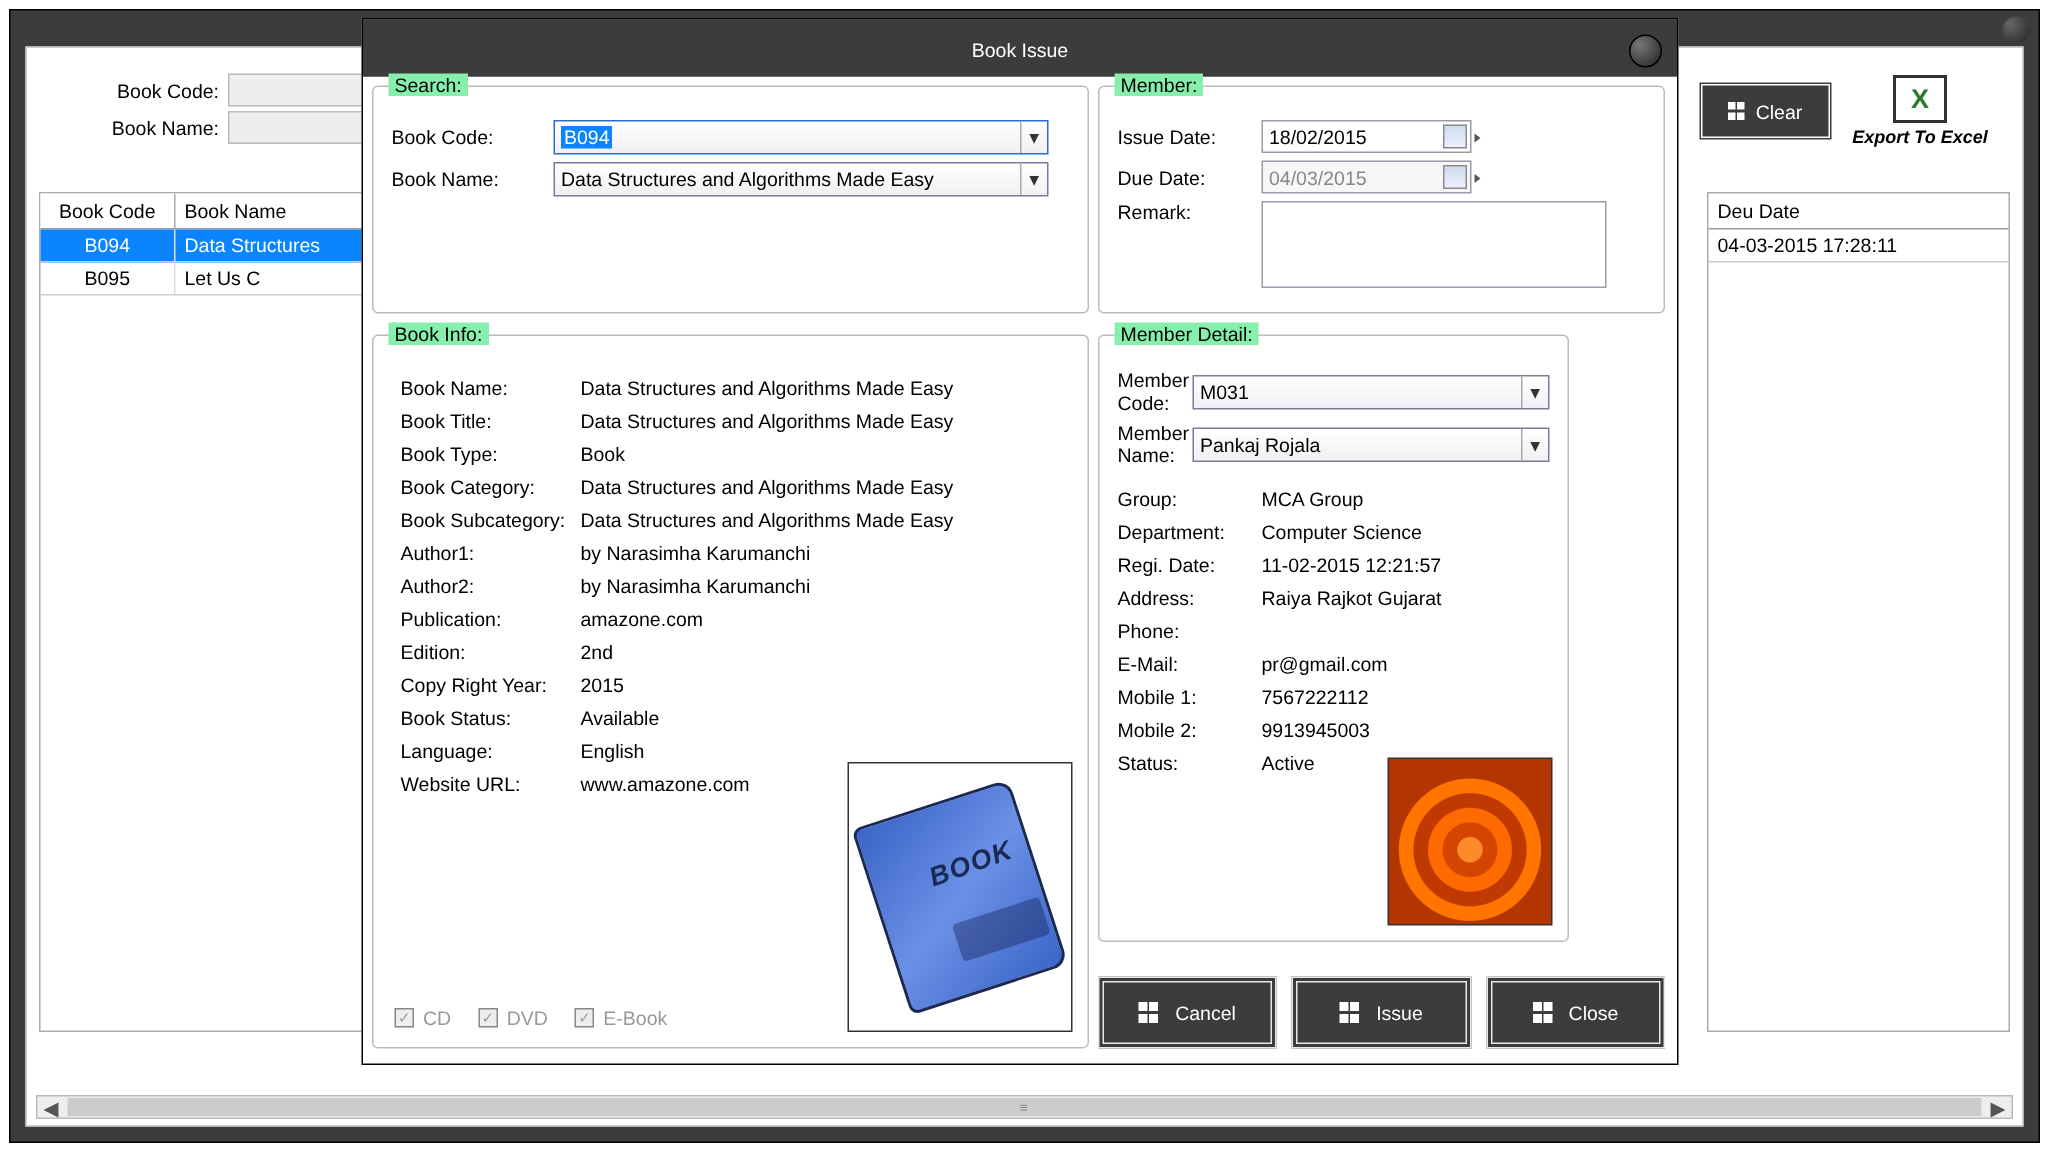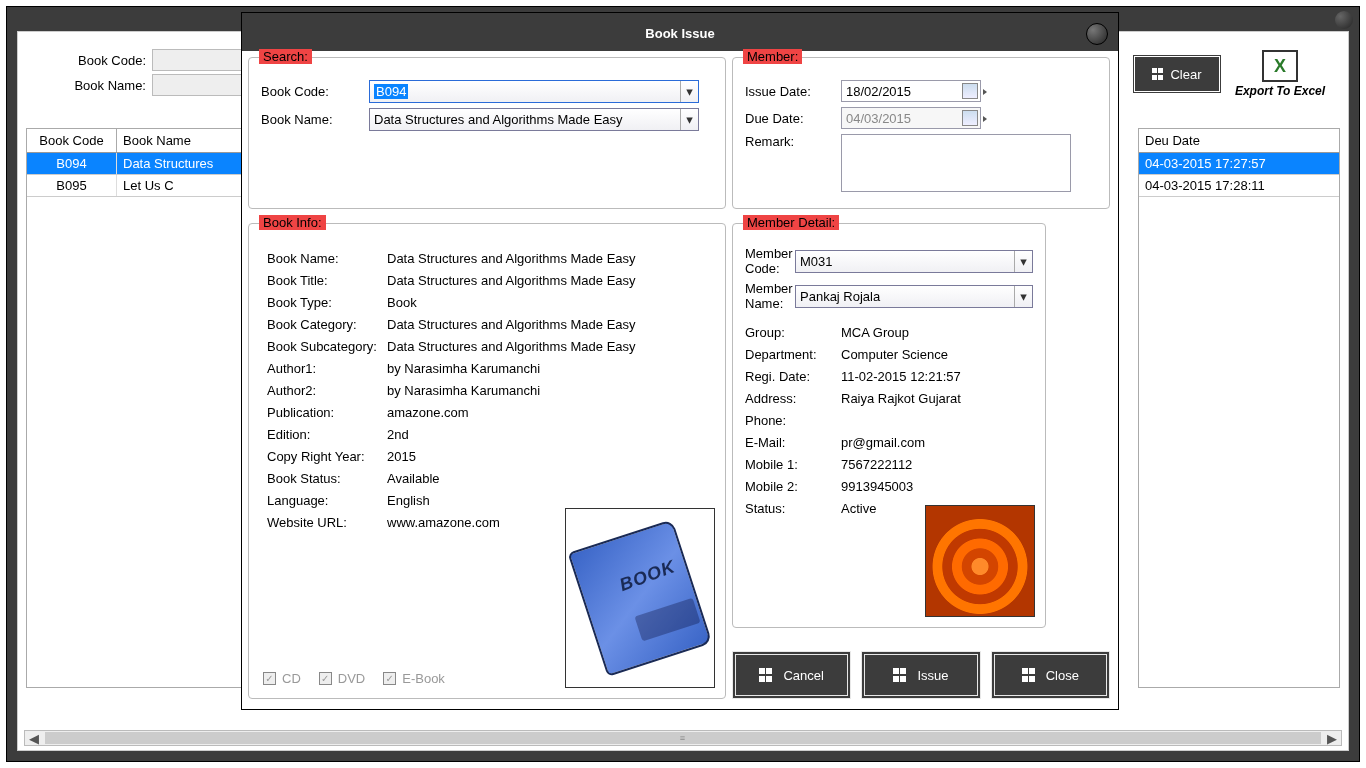--- a/index.html
+++ b/index.html
@@ -54,30 +54,30 @@
 .bg-outer-scroll .arrow { position:absolute; top:0; bottom:0; width:18px; display:flex; align-items:center; justify-content:center; color:#555; }
 .bg-outer-scroll .arrow.l { left:0; } .bg-outer-scroll .arrow.r { right:0; }
 .bg-outer-leg { position:absolute; left:50%; top:1px; bottom:1px; width:14px; margin-left:-7px; display:flex; align-items:center; justify-content:center; color:#888; font-size:9px; letter-spacing:1px; }
 
 
 .dialog {
   position:absolute; left: 241px; top: 12px; width: 878px; height: 698px;
   background:#fff; border:1px solid #000;
 }
 .dialog-title {
-  height: 38px; background:#3c3c3c; color:#fff; display:flex; align-items:center; justify-content:center; font-size:15px; font-weight:bold; position:relative;
+  height: 38px; background:#3c3c3c; color:#fff; display:flex; align-items:center; justify-content:center; font-size:15px; font-weight:normal; position:relative;
   border: 4px solid #3c3c3c;
   border-bottom: 1px solid #3c3c3c;
 }
 .dialog-refresh { position:absolute; right:6px; top:6px; width:22px; height:22px; border-radius:50%; background:radial-gradient(circle at 30% 30%, #777, #222); border:1px solid #000; }
 
 .dialog-body { position:absolute; inset:38px 6px 6px 6px; }
 
 .fset { border:1px solid #bbb; border-radius:4px; padding: 16px 12px 12px; position:absolute; background:#fff; }
-.fset-title { position:absolute; top:-9px; left:10px; background:#ef4444; padding:0 4px; font-size:13px; }
+.fset-title { position:absolute; top:-9px; left:10px; background:#86efac; padding:0 4px; font-size:13px; }
 
 .fs-search { left:0; top:6px; width:478px; height:152px; }
 .fs-member { left:484px; top:6px; width:378px; height:152px; }
 .fs-bookinfo { left:0; top:172px; width:478px; height:476px; }
 .fs-memdetail { left:484px; top:172px; width:314px; height:405px; }
 
 .frow { display:flex; align-items:center; margin:5px 0; }
 .flabel { width: 108px; }
 .flabel2 { width: 96px; }
 .combo { flex:1; height:23px; border:1px solid #7a7a9a; background:linear-gradient(#fff,#f0f0f4); display:flex; align-items:center; padding:0 4px; position:relative; }
@@ -165,21 +165,20 @@
         <div class="col-name">Data Structures</div>
       </div>
       <div class="bg-table-row">
         <div class="col-code">B095</div>
         <div class="col-name">Let Us C</div>
       </div>
     </div>
 
     <div class="bg-due-table">
       <div class="bg-due-head">Deu Date</div>
-      <div class="bg-due-row sel">04-03-2015 17:27:57</div>
       <div class="bg-due-row">04-03-2015 17:28:11</div>
     </div>
 
     <div class="bg-outer-scroll">
       <div class="arrow l">◀</div>
       <div class="bg-outer-thumb"></div>
       <div class="bg-outer-leg">≡</div>
       <div class="arrow r">▶</div>
     </div>
   </div>

